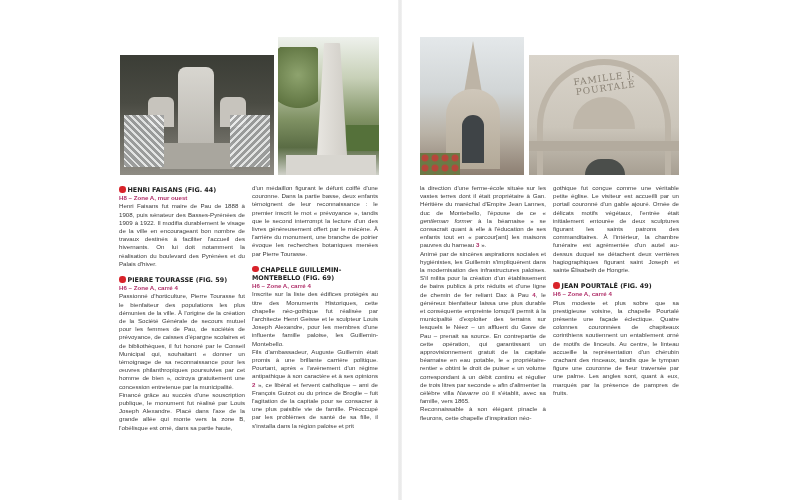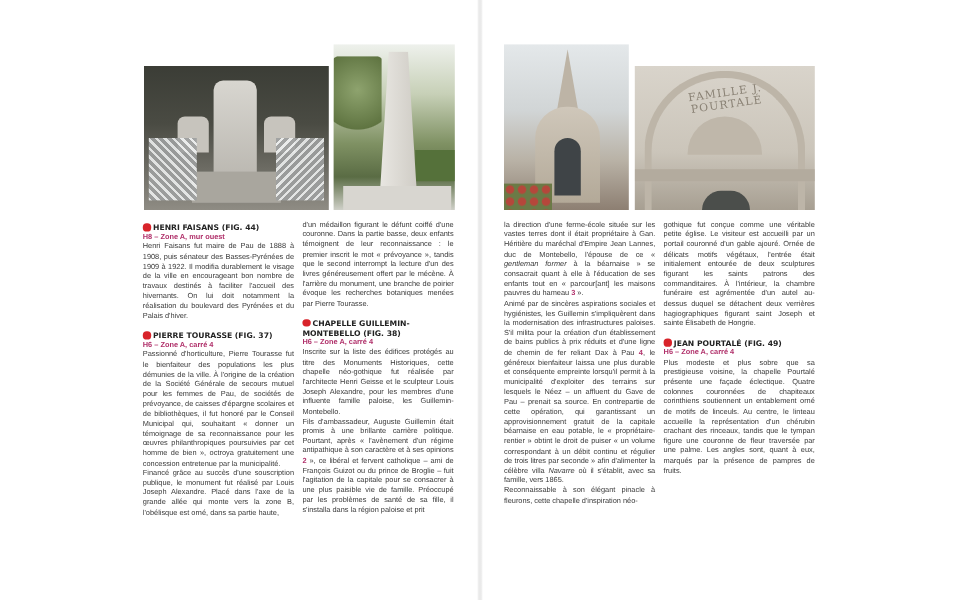--- a/index.html
+++ b/index.html
@@ -115,32 +115,32 @@
   </div>
 
   <div class="col" id="col1">
     <div class="entry-head">
       <span class="badge"></span><span>HENRI FAISANS (FIG. 44)</span>
     </div>
     <div class="entry-loc">H8 – Zone A, mur ouest</div>
     <p class="para">Henri Faisans fut maire de Pau de 1888 à 1908, puis sénateur des Basses-Pyrénées de 1909 à 1922. Il modifia durablement le visage de la ville en encourageant bon nombre de travaux destinés à faciliter l'accueil des hivernants. On lui doit notamment la réalisation du boulevard des Pyrénées et du Palais d'hiver.</p>
     <div class="gap"></div>
     <div class="entry-head">
-      <span class="badge"></span><span>PIERRE TOURASSE (FIG. 37)</span>
+      <span class="badge"></span><span>PIERRE TOURASSE (FIG. 59)</span>
     </div>
     <div class="entry-loc">H6 – Zone A, carré 4</div>
     <p class="para">Passionné d'horticulture, Pierre Tourasse fut le bienfaiteur des populations les plus démunies de la ville. À l'origine de la création de la Société Générale de secours mutuel pour les femmes de Pau, de sociétés de prévoyance, de caisses d'épargne scolaires et de bibliothèques, il fut honoré par le Conseil Municipal qui, souhaitant « donner un témoignage de sa reconnaissance pour les œuvres philanthropiques poursuivies par cet homme de bien », octroya gratuitement une concession entretenue par la municipalité.</p>
     <p class="para" id="tourasse-p2">Financé grâce au succès d'une souscription publique, le monument fut réalisé par Louis Joseph Alexandre. Placé dans l'axe de la grande allée qui monte vers la zone B, l'obélisque est orné, dans sa partie haute,</p>
   </div>
 
   <div class="col" id="col2">
     <p class="para" id="tourasse-p2b">d'un médaillon figurant le défunt coiffé d'une couronne. Dans la partie basse, deux enfants témoignent de leur reconnaissance : le premier inscrit le mot « prévoyance », tandis que le second interrompt la lecture d'un des livres généreusement offert par le mécène. À l'arrière du monument, une branche de poirier évoque les recherches botaniques menées par Pierre Tourasse.</p>
     <div class="gap"></div>
     <div class="entry-head">
-      <span class="badge"></span><span>CHAPELLE GUILLEMIN-MONTEBELLO (FIG. 38)</span>
+      <span class="badge"></span><span>CHAPELLE GUILLEMIN-MONTEBELLO (FIG. 69)</span>
     </div>
     <div class="entry-loc">H6 – Zone A, carré 4</div>
     <p class="para">Inscrite sur la liste des édifices protégés au titre des Monuments Historiques, cette chapelle néo-gothique fut réalisée par l'architecte Henri Geisse et le sculpteur Louis Joseph Alexandre, pour les membres d'une influente famille paloise, les Guillemin-Montebello.</p>
     <p class="para"><span>Fils d'ambassadeur, Auguste Guillemin était promis à une brillante carrière politique. Pourtant, après « l'avènement d'un régime antipathique à son caractère et à ses opinions</span> <span class="ref">2</span> <span id="guil-p2-head">», ce libéral et fervent catholique – ami de François Guizot ou du prince de Broglie – fuit l'agitation de la capitale pour se consacrer à une plus paisible vie de famille. Préoccupé par les problèmes de santé de sa fille, il s'installa dans la région paloise et prit</span></p>
   </div>
 
   <div class="col" id="col3">
     <p class="para"><span id="guil-p2-tail">la direction d'une ferme-école située sur les vastes terres dont il était propriétaire à Gan. Héritière du maréchal d'Empire Jean Lannes, duc de Montebello, l'épouse de ce «</span> <i>gentleman former</i> <span>à la béarnaise » se consacrait quant à elle à l'éducation de ses enfants tout en « parcour[ant] les maisons pauvres du hameau</span> <span class="ref">3</span> <span>».</span></p>
     <p class="para"><span>Animé par de sincères aspirations sociales et hygiénistes, les Guillemin s'impliquèrent dans la modernisation des infrastructures paloises. S'il milita pour la création d'un établissement de bains publics à prix réduits et d'une ligne de chemin de fer reliant Dax à Pau</span> <span class="ref">4</span><span>, le généreux bienfaiteur laissa une plus durable et conséquente empreinte lorsqu'il permit à la municipalité d'exploiter des terrains sur lesquels le Néez – un affluent du Gave de Pau – prenait sa source. En contrepartie de cette opération, qui garantissant un approvisionnement gratuit de la capitale béarnaise en eau potable, le « propriétaire-rentier » obtint le droit de puiser « un volume correspondant à un débit continu et régulier de trois litres par seconde » afin d'alimenter la célèbre villa</span> <i>Navarre</i> <span>où il s'établit, avec sa famille, vers 1865.</span></p>
     <p class="para" id="guil-last-a">Reconnaissable à son élégant pinacle à fleurons, cette chapelle d'inspiration néo-</p>

